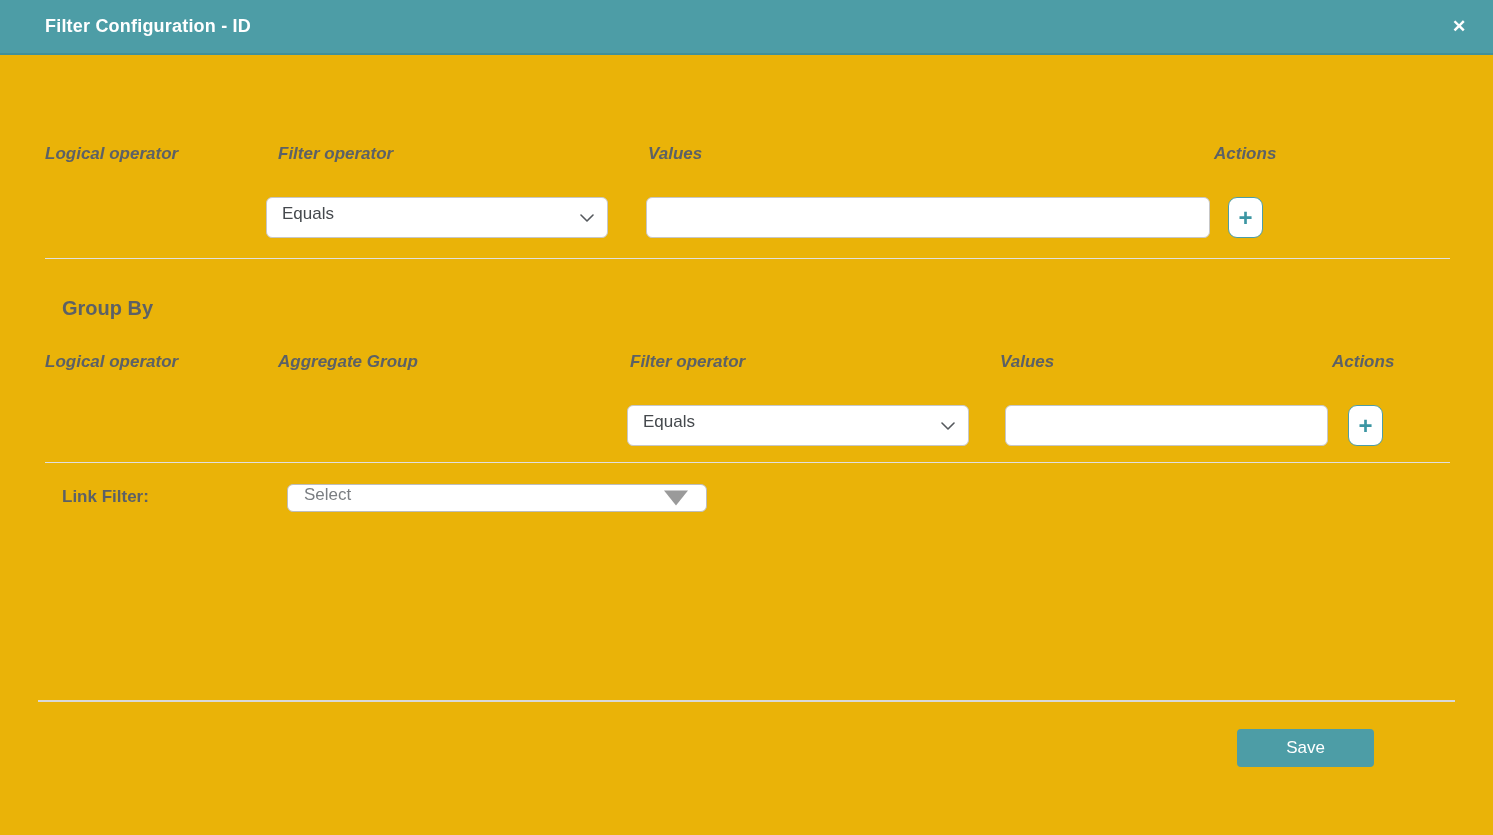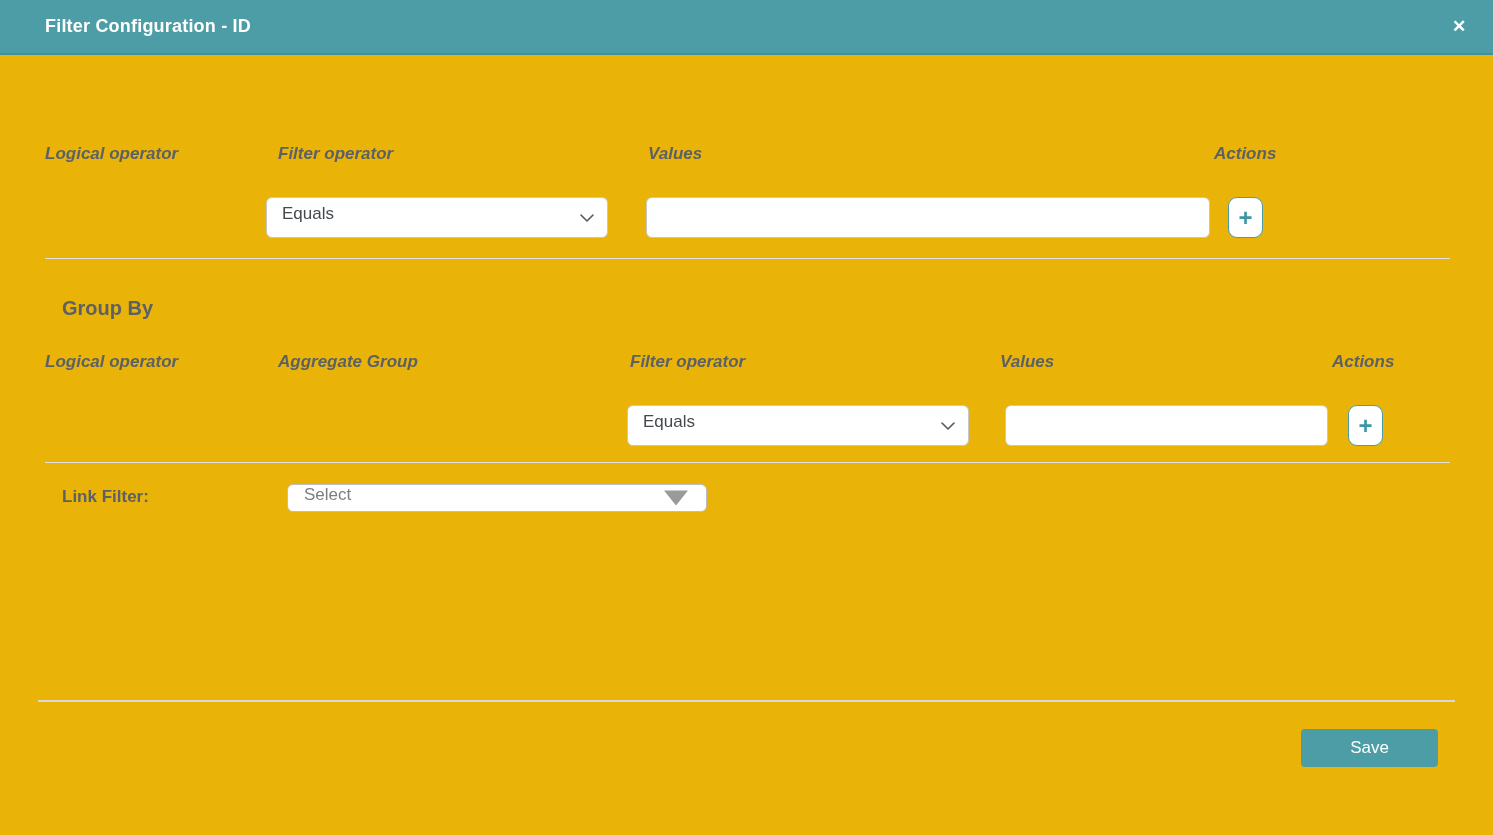--- a/index.html
+++ b/index.html
@@ -83,21 +83,21 @@
   .dropdown-arrow {
     position: absolute; right: 18px; top: 50%; transform: translateY(-50%);
     width: 0; height: 0;
     border-left: 12px solid transparent; border-right: 12px solid transparent;
     border-top: 15px solid #9a9a9a;
   }
 
   
   .footer-divider { position: absolute; left: 38px; top: 700px; width: 1417px; border-top: 2px solid #d9d9d9; height: 0; }
   .save-btn {
-    position: absolute; left: 1301px; top: 729px; width: 137px; height: 38px;
+    position: absolute; left: 1237px; top: 729px; width: 137px; height: 38px;
     background: #4d9da6; color: #ffffff; border: none; border-radius: 4px;
     font-family: "Liberation Sans", "DejaVu Sans", sans-serif;
     font-size: 17px; cursor: pointer;
   }
 </style>
 </head>
 <body>
 
 <div class="modal">
 

